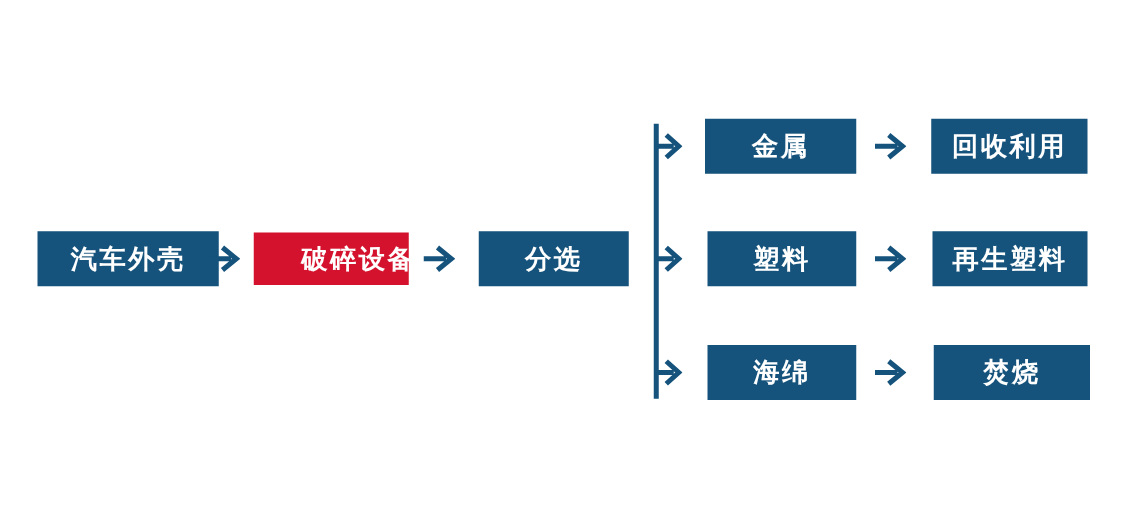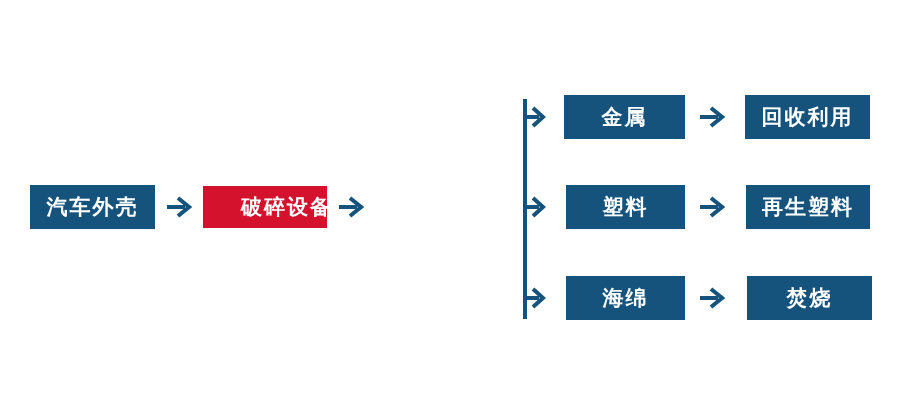--- a/index.html
+++ b/index.html
@@ -25,21 +25,21 @@
     font-size: 21px;
     font-weight: bold;
     letter-spacing: 2px;
     white-space: nowrap;
     box-sizing: border-box;
   }
   .node.blue { background: #15537c; }
   .node.red  { background: #d4122d; padding-left: 44px; }
 
   
-  .n-source   { left: 30px;  top: 185px; width: 125px; }
+  .n-source   { left: 30px;  top: 185px; width: 145px; }
   .n-crusher  { left: 203px; top: 186px; width: 124px; height: 42px; }
   .n-sorting  { left: 383px; top: 185px; width: 120px; }
 
   
   .n-metal    { left: 564px; top: 95px;  width: 121px; }
   .n-plastic  { left: 566px; top: 185px; width: 119px; }
   .n-sponge   { left: 566px; top: 276px; width: 119px; }
 
   
   .n-recycle   { left: 745px; top: 95px;  width: 125px; }
@@ -89,20 +89,21 @@
   </span>
 
   <div class="node red n-crusher">破碎设备</div>
 
   <span class="arrow arrow-2">
     <svg width="26" height="22" viewBox="0 0 26 22" xmlns="http://www.w3.org/2000/svg">
       <path d="M1 11 H19 M12 2 L23 11 L12 20" fill="none" stroke="#15537c" stroke-width="4"></path>
     </svg>
   </span>
 
+  <div class="node blue n-sorting">分选</div>
 
   <div class="vline"></div>
 
   <span class="branch-arrow barrow-1">
     <svg width="20" height="22" viewBox="0 0 20 22" xmlns="http://www.w3.org/2000/svg">
       <path d="M0 11 H13 M7 2 L17 11 L7 20" fill="none" stroke="#15537c" stroke-width="4"></path>
     </svg>
   </span>
   <span class="branch-arrow barrow-2">
     <svg width="20" height="22" viewBox="0 0 20 22" xmlns="http://www.w3.org/2000/svg">

